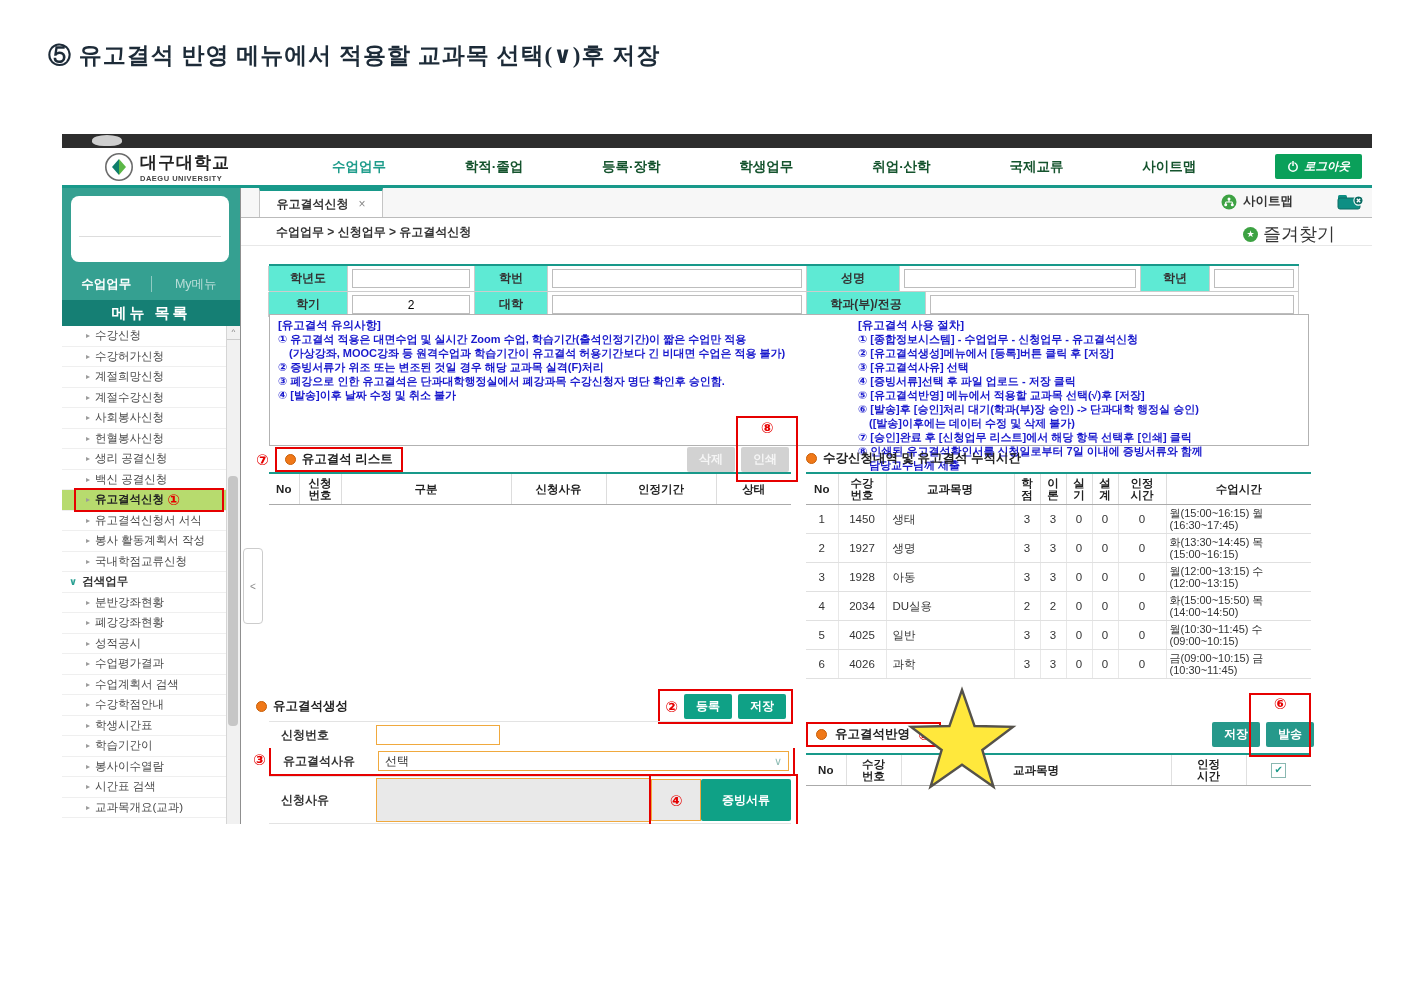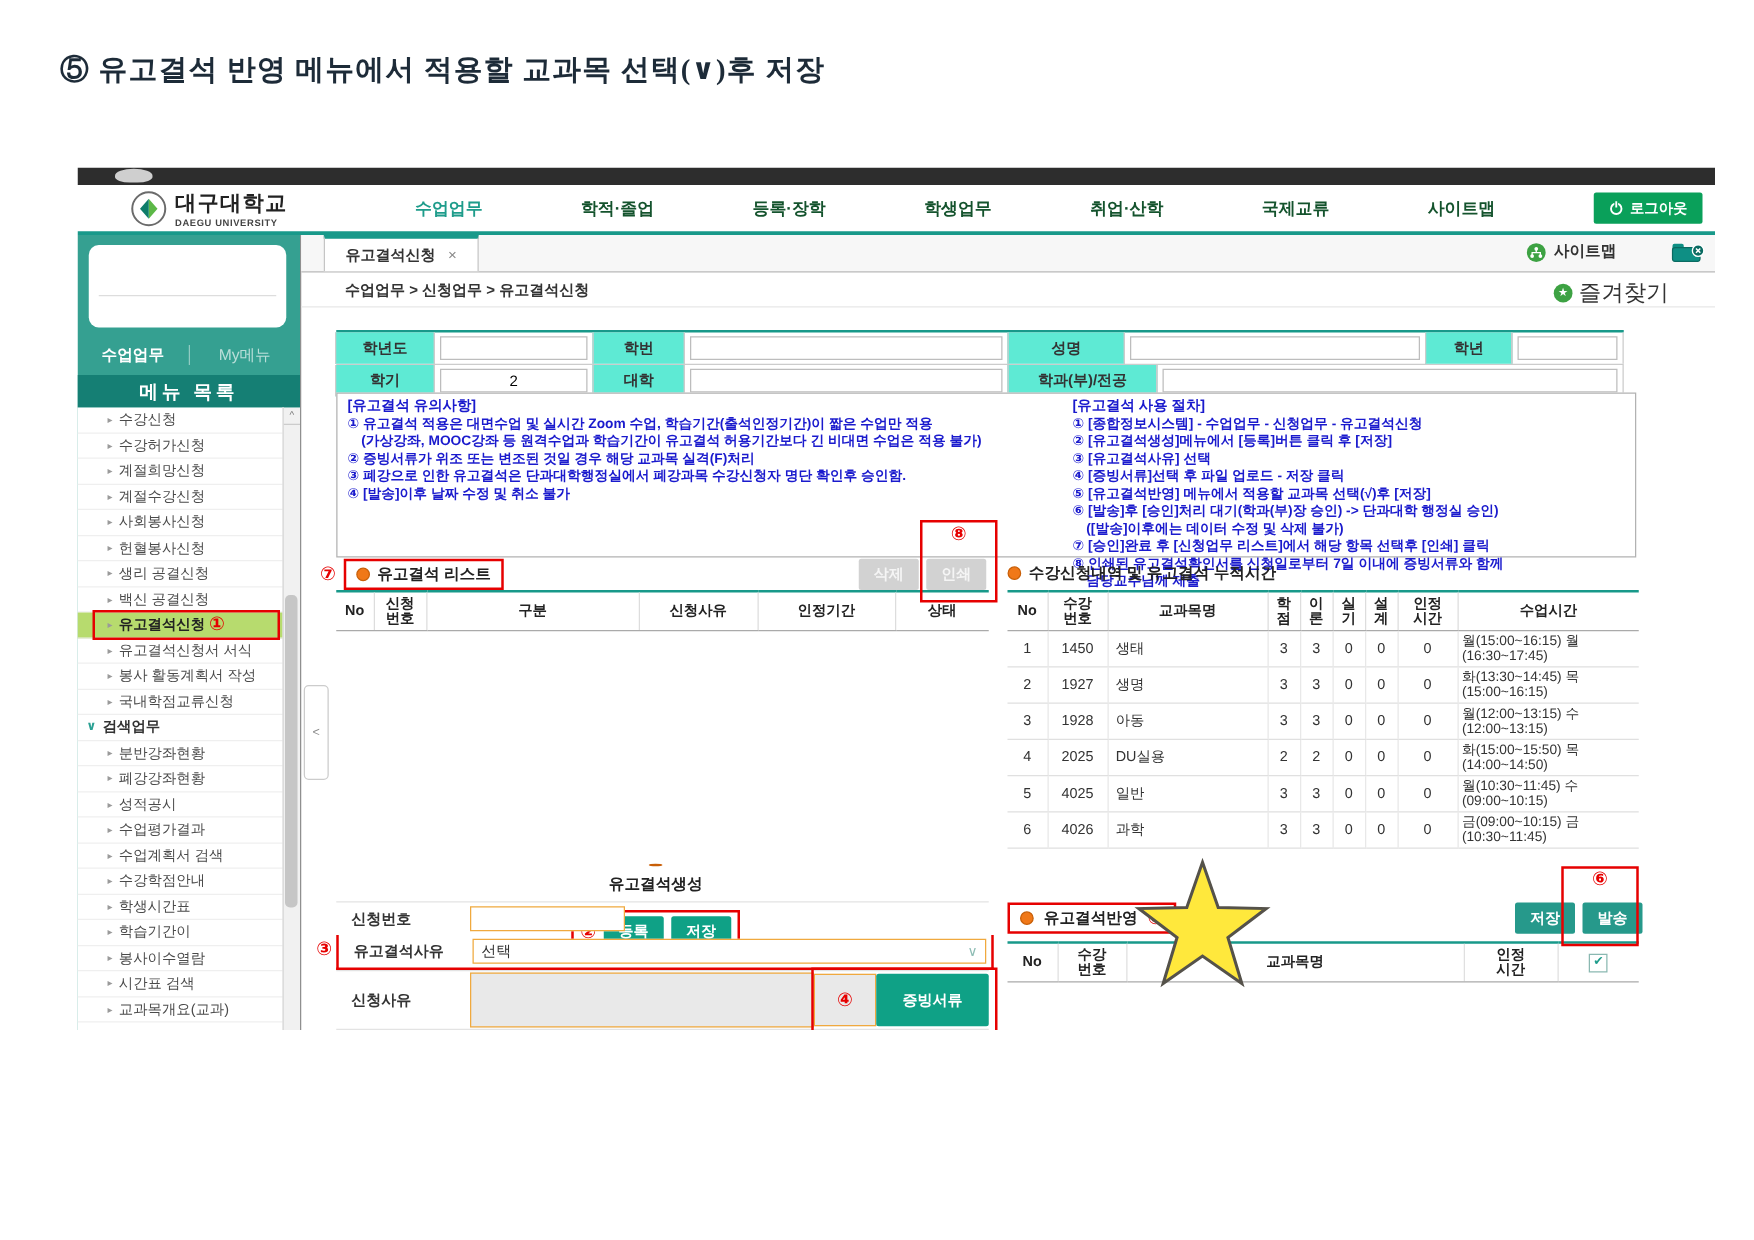--- a/index.html
+++ b/index.html
@@ -12,21 +12,21 @@
   .darkbar{position:absolute;left:0;top:0;width:1310px;height:14px;background:#2d2d2d;}
   .darkbar .blob{position:absolute;left:30px;top:1px;width:30px;height:11px;background:#cfcfcf;border-radius:50% 50% 40% 40%;}
   .appheader{position:absolute;left:0;top:14px;width:1310px;height:37px;background:#fff;}
   .logo{position:absolute;left:42px;top:3px;display:flex;align-items:center;gap:6px;}
   .logo-text .uni{font-size:17px;font-weight:bold;color:#222;letter-spacing:1px;}
   .logo-text .sub{font-size:7.5px;font-weight:bold;color:#444;letter-spacing:.5px;}
   .nav{position:absolute;left:270px;top:0;right:10px;height:37px;display:flex;align-items:center;justify-content:space-between;}
   .nav-item{font-size:13.5px;font-weight:bold;color:#14532d;cursor:pointer;white-space:nowrap;}
   .nav-item.active{color:#1E9C8B;}
   .logout-btn{display:flex;align-items:center;gap:5px;background:#0AA05A;color:#fff;font-size:11.5px;font-weight:bold;
-        padding:5px 12px;border-radius:2px;cursor:pointer;}
+        padding:5px 12px;border-radius:2px;cursor:pointer;font-style:italic;}
   .tealline{position:absolute;left:0;top:51px;width:1310px;height:3px;background:#18998A;}
   
   .sidebar{position:absolute;left:0;top:54px;width:178px;height:636px;background:#35A091;}
   .profile{position:absolute;left:9px;top:8px;width:158px;height:66px;background:#fff;border-radius:8px;}
   .profile .line{position:absolute;left:8px;right:8px;top:40px;height:1px;background:#ddd;}
   .side-tabs{position:absolute;left:0;top:82px;width:178px;height:28px;display:flex;align-items:center;}
   .side-tab{flex:1;text-align:center;font-size:12.5px;font-weight:bold;color:#fff;cursor:pointer;}
   .side-tab.dim{color:rgba(255,255,255,.65);font-weight:normal;}
   .side-tab-div{width:1px;height:16px;background:rgba(255,255,255,.45);}
   .menu-header{position:absolute;left:0;top:112px;width:178px;height:26px;background:#157F74;color:#fff;
@@ -88,21 +88,21 @@
   .leftcol{position:absolute;left:15px;top:258px;width:537px;}
   .lc-head{position:relative;height:26px;display:flex;align-items:center;gap:6px;}
   .lc-head .spacer{flex:1;}
   .ann8box{position:absolute;left:480px;top:-30px;width:58px;height:62px;border:2px solid #E60000;pointer-events:none;}
   .ann8box .ann{position:absolute;left:50%;transform:translateX(-50%);top:2px;}
   table.simple{border-collapse:collapse;width:522px;margin-left:13px;}
   table.simple th{border-top:2px solid #18998A;border-bottom:1px solid #aaa;border-left:1px solid #ddd;
         font-size:11.5px;font-weight:bold;color:#222;padding:3px 2px;white-space:pre-line;line-height:12px;}
   table.simple th:first-child{border-left:none;}
   .emptybody{height:166px;}
-  .create-head{position:relative;margin-top:20px;height:30px;display:flex;align-items:center;gap:6px;flex-direction:column;}
+  .create-head{position:relative;margin-top:20px;height:30px;display:flex;align-items:center;gap:6px;}
   .redwrap{border:2px solid #E60000;display:flex;align-items:center;gap:6px;padding:3px 5px;}
   .frow{display:flex;align-items:stretch;border-top:1px solid #e3e3e3;margin-left:13px;width:522px;position:relative;}
   .flabel{width:95px;display:flex;align-items:center;padding-left:12px;font-size:12px;font-weight:bold;color:#333;}
   .fbody{flex:1;display:flex;align-items:center;padding:3px 0;}
   .oinput{border:1px solid #F0A93E;background:#fff;height:16px;}
   .fselect{border:1px solid #F0A93E;background:#fff;height:18px;flex:1;display:flex;align-items:center;
         justify-content:space-between;padding:0 6px;font-size:12px;color:#333;cursor:pointer;}
   .fselect .chev{color:#8fbdb5;font-size:11px;}
   .row3red{position:absolute;left:380px;top:-3px;width:145px;height:52px;border:2px solid #E60000;pointer-events:none;z-index:3;}
   .graycell{width:48px;background:#e9e9e9;border:1px solid #F0A93E;display:flex;align-items:center;justify-content:center;}
@@ -533,21 +533,21 @@
             <td class="lft">아동</td>
                 <td>3</td>
             <td>3</td>
                 <td>0</td>
             <td>0</td>
                 <td>0</td>
             <td class="time">월(12:00~13:15) 수(12:00~13:15)</td>
           </tr>
           <tr>
             <td>4</td>
-                <td>2025</td>
+                <td>2034</td>
             <td class="lft">DU실용</td>
                 <td>2</td>
             <td>2</td>
                 <td>0</td>
             <td>0</td>
                 <td>0</td>
             <td class="time">화(15:00~15:50) 목(14:00~14:50)</td>
           </tr>
           <tr>
             <td>5</td>

